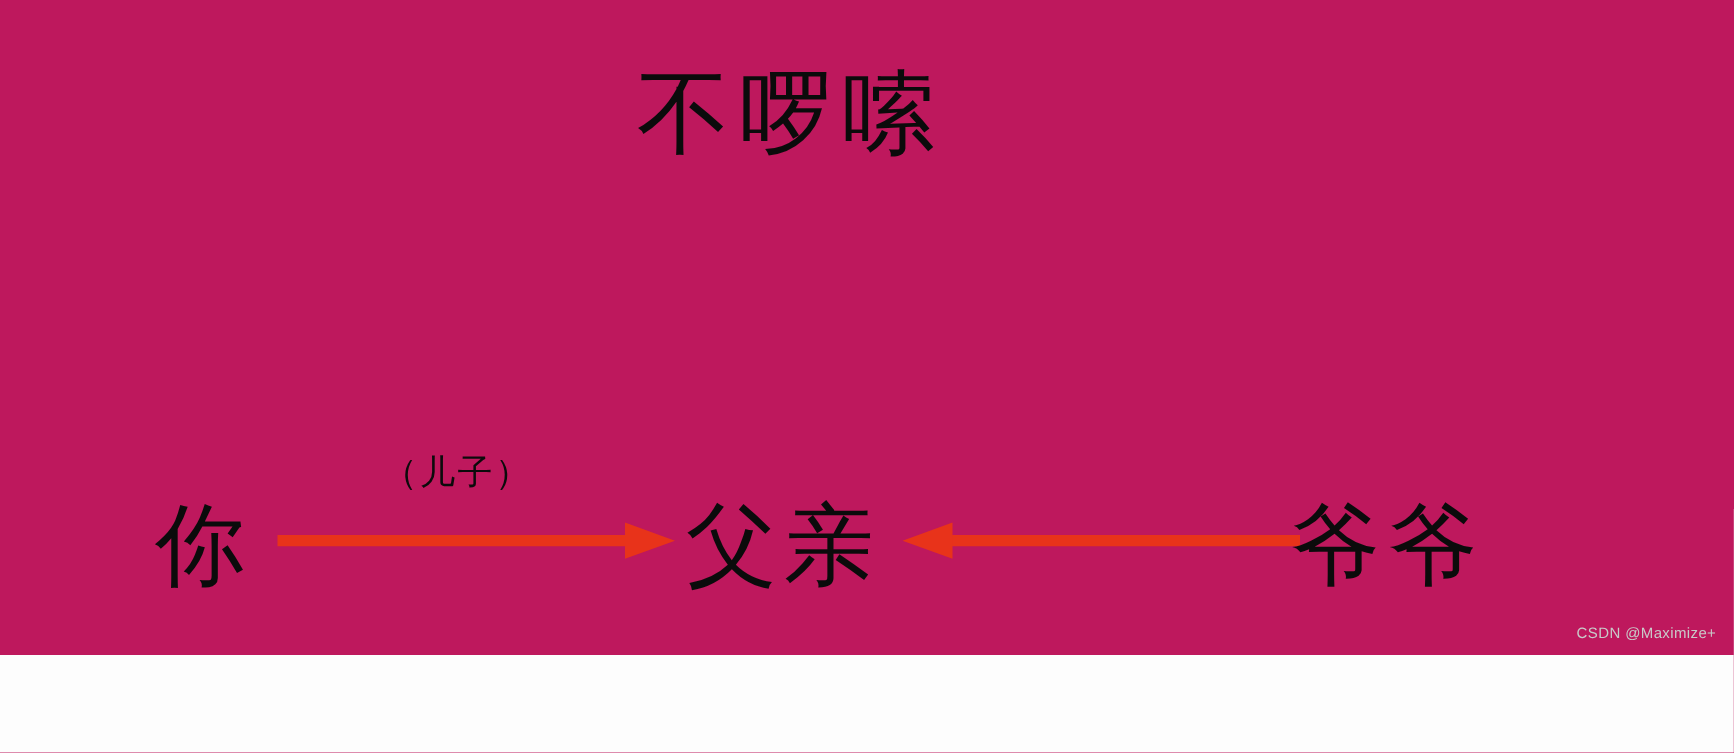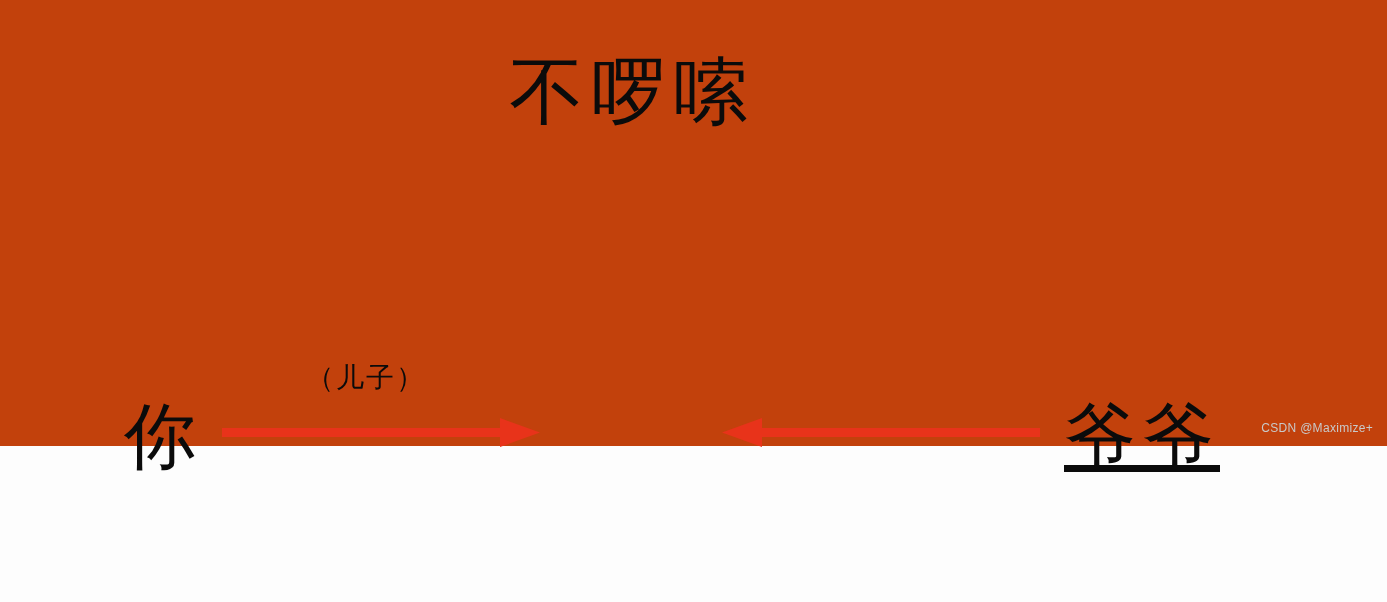--- a/index.html
+++ b/index.html
@@ -9,22 +9,22 @@
   body {
     width: 1387px;
     height: 602px;
     background: #fdfdfd;
     font-family: "Liberation Sans", sans-serif;
     overflow: hidden;
   }
   #canvas {
     position: relative;
     width: 1387px;
-    height: 446px;
-    background: #c2410c;
+    height: 524px;
+    background: #be185d;
   }
 
   
   .title {
     position: absolute;
     left: 0;
     top: 48px;
     width: 1265px;
     text-align: center;
     font-family: "DejaVu Sans", "Liberation Sans", sans-serif;
@@ -40,21 +40,21 @@
     position: absolute;
     font-family: "DejaVu Sans", "Liberation Sans", sans-serif;
     font-size: 72px;
     line-height: 80px;
     letter-spacing: 6px;
     color: #0b0b0b;
     white-space: nowrap;
   }
   .node-left   { left: 124px;  top: 396px; }
   .node-center { left: 549px;  top: 396px; }
-  .node-right  { left: 1064px; top: 396px; text-decoration: underline; }
+  .node-right  { left: 1032px; top: 396px; }
 
   
   .edge-label {
     position: absolute;
     font-family: "DejaVu Sans", "Liberation Sans", sans-serif;
     font-size: 28px;
     line-height: 40px;
     letter-spacing: 2px;
     color: #0b0b0b;
     white-space: nowrap;
@@ -107,20 +107,21 @@
 
   <div class="edge-label edge-label-left">（儿子）</div>
 
   <div class="arrow arrow-left-to-center">
     <svg viewBox="0 0 318 48" preserveAspectRatio="none">
       <rect x="0" y="20" width="288" height="9" fill="#e8331a"></rect>
       <polygon points="278,10 318,24.5 278,39" fill="#e8331a"></polygon>
     </svg>
   </div>
 
+  <div class="node node-center">父亲</div>
 
 
   <div class="arrow arrow-right-to-center">
     <svg viewBox="0 0 318 48" preserveAspectRatio="none">
       <rect x="30" y="20" width="288" height="9" fill="#e8331a"></rect>
       <polygon points="40,10 0,24.5 40,39" fill="#e8331a"></polygon>
     </svg>
   </div>
 
   <div class="node node-right">爷爷</div>

